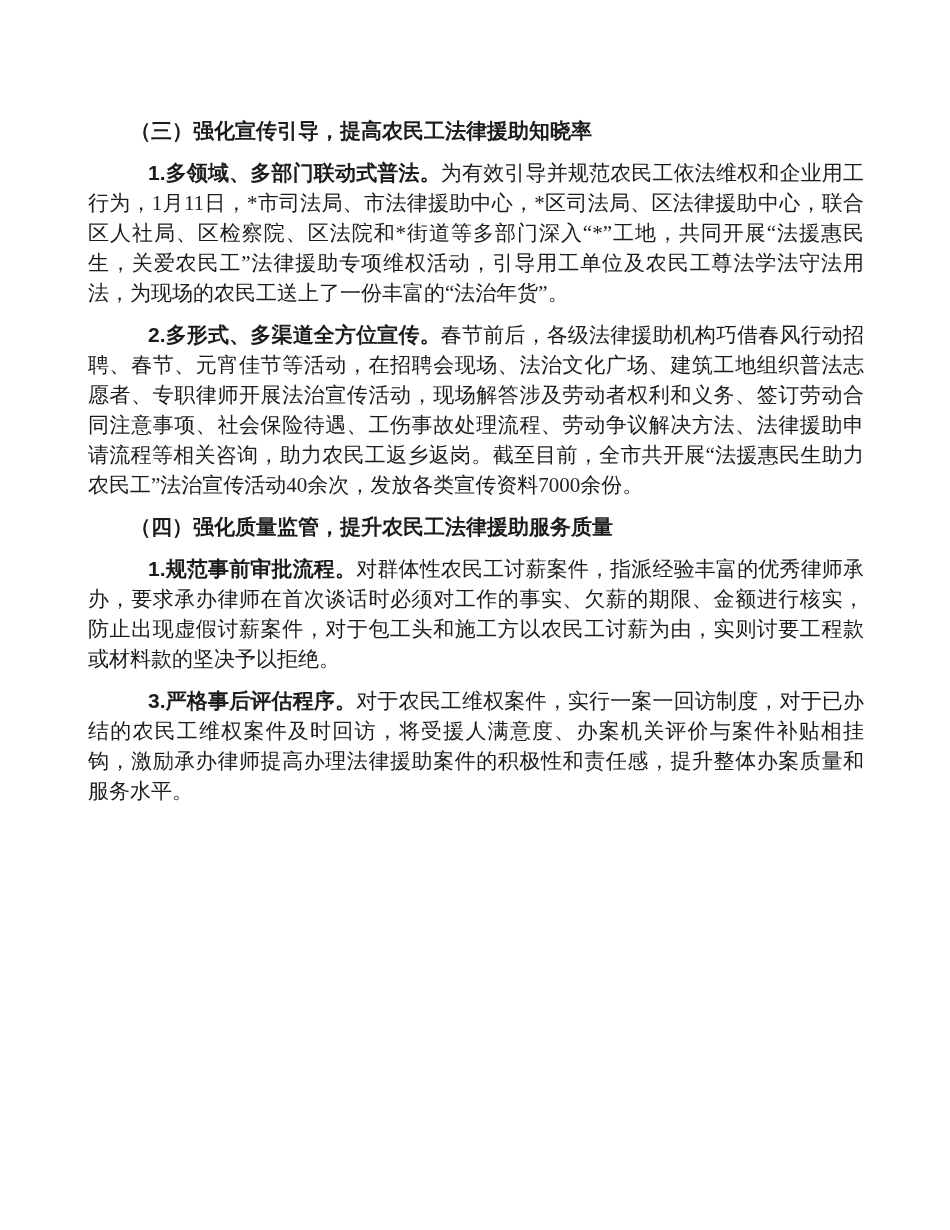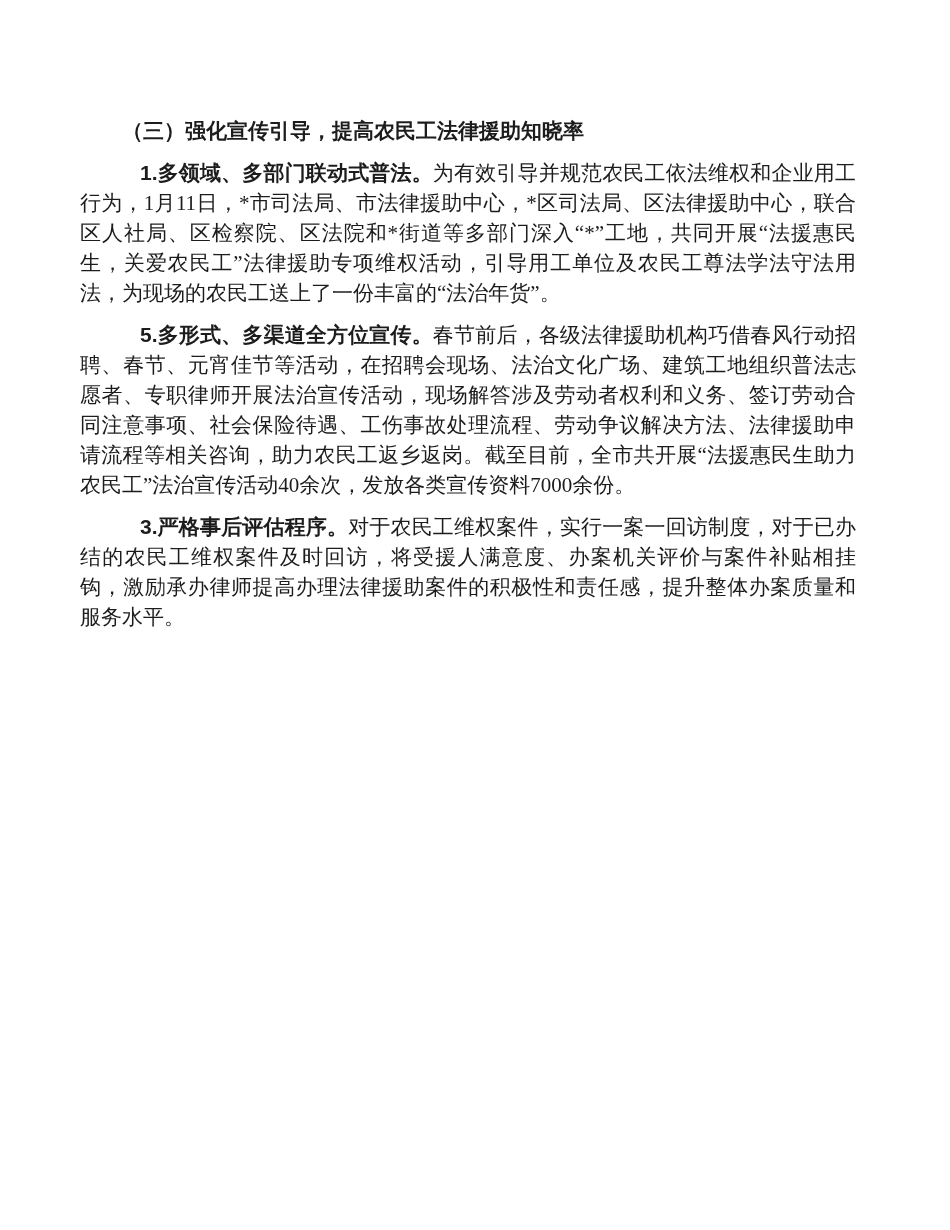--- a/index.html
+++ b/index.html
@@ -9,21 +9,21 @@
   }
   .page {
     position: relative;
     width: 950px;
     height: 1230px;
     background: #ffffff;
     overflow: hidden;
   }
   .content {
     position: absolute;
-    left: 80px;
+    left: 88px;
     top: 116px;
     width: 776px;
     color: #1c1c1c;
     font-family: "Liberation Serif", "DejaVu Serif", serif;
     font-size: 21px;
     line-height: 30px;
     text-align: justify;
   }
   .heading {
     font-family: "Liberation Sans", "DejaVu Sans", sans-serif;
@@ -46,23 +46,25 @@
 </head>
 <body>
 
 <div class="page">
   <div class="content">
 
     <h2 class="heading">（三）强化宣传引导，提高农民工法律援助知晓率</h2>
 
     <p class="para"><span class="lead">1.多领域、多部门联动式普法。</span><span>为有效引导并规范农民工依法维权和企业用工行为，1月11日，*市司法局、市法律援助中心，*区司法局、区法律援助中心，联合区人社局、区检察院、区法院和*街道等多部门深入“*”工地，共同开展“法援惠民生，关爱农民工”法律援助专项维权活动，引导用工单位及农民工尊法学法守法用法，为现场的农民工送上了一份丰富的“法治年货”。</span></p>
 
-    <p class="para"><span class="lead">5.多形式、多渠道全方位宣传。</span><span>春节前后，各级法律援助机构巧借春风行动招聘、春节、元宵佳节等活动，在招聘会现场、法治文化广场、建筑工地组织普法志愿者、专职律师开展法治宣传活动，现场解答涉及劳动者权利和义务、签订劳动合同注意事项、社会保险待遇、工伤事故处理流程、劳动争议解决方法、法律援助申请流程等相关咨询，助力农民工返乡返岗。截至目前，全市共开展“法援惠民生助力农民工”法治宣传活动40余次，发放各类宣传资料7000余份。</span></p>
+    <p class="para"><span class="lead">2.多形式、多渠道全方位宣传。</span><span>春节前后，各级法律援助机构巧借春风行动招聘、春节、元宵佳节等活动，在招聘会现场、法治文化广场、建筑工地组织普法志愿者、专职律师开展法治宣传活动，现场解答涉及劳动者权利和义务、签订劳动合同注意事项、社会保险待遇、工伤事故处理流程、劳动争议解决方法、法律援助申请流程等相关咨询，助力农民工返乡返岗。截至目前，全市共开展“法援惠民生助力农民工”法治宣传活动40余次，发放各类宣传资料7000余份。</span></p>
 
+    <h2 class="heading">（四）强化质量监管，提升农民工法律援助服务质量</h2>
 
+    <p class="para"><span class="lead">1.规范事前审批流程。</span><span>对群体性农民工讨薪案件，指派经验丰富的优秀律师承办，要求承办律师在首次谈话时必须对工作的事实、欠薪的期限、金额进行核实，防止出现虚假讨薪案件，对于包工头和施工方以农民工讨薪为由，实则讨要工程款或材料款的坚决予以拒绝。</span></p>
 
 
     <p class="para"><span class="lead">3.严格事后评估程序。</span><span>对于农民工维权案件，实行一案一回访制度，对于已办结的农民工维权案件及时回访，将受援人满意度、办案机关评价与案件补贴相挂钩，激励承办律师提高办理法律援助案件的积极性和责任感，提升整体办案质量和服务水平。</span></p>
 
 
 
   </div>
 </div>
 
 </body></html>

